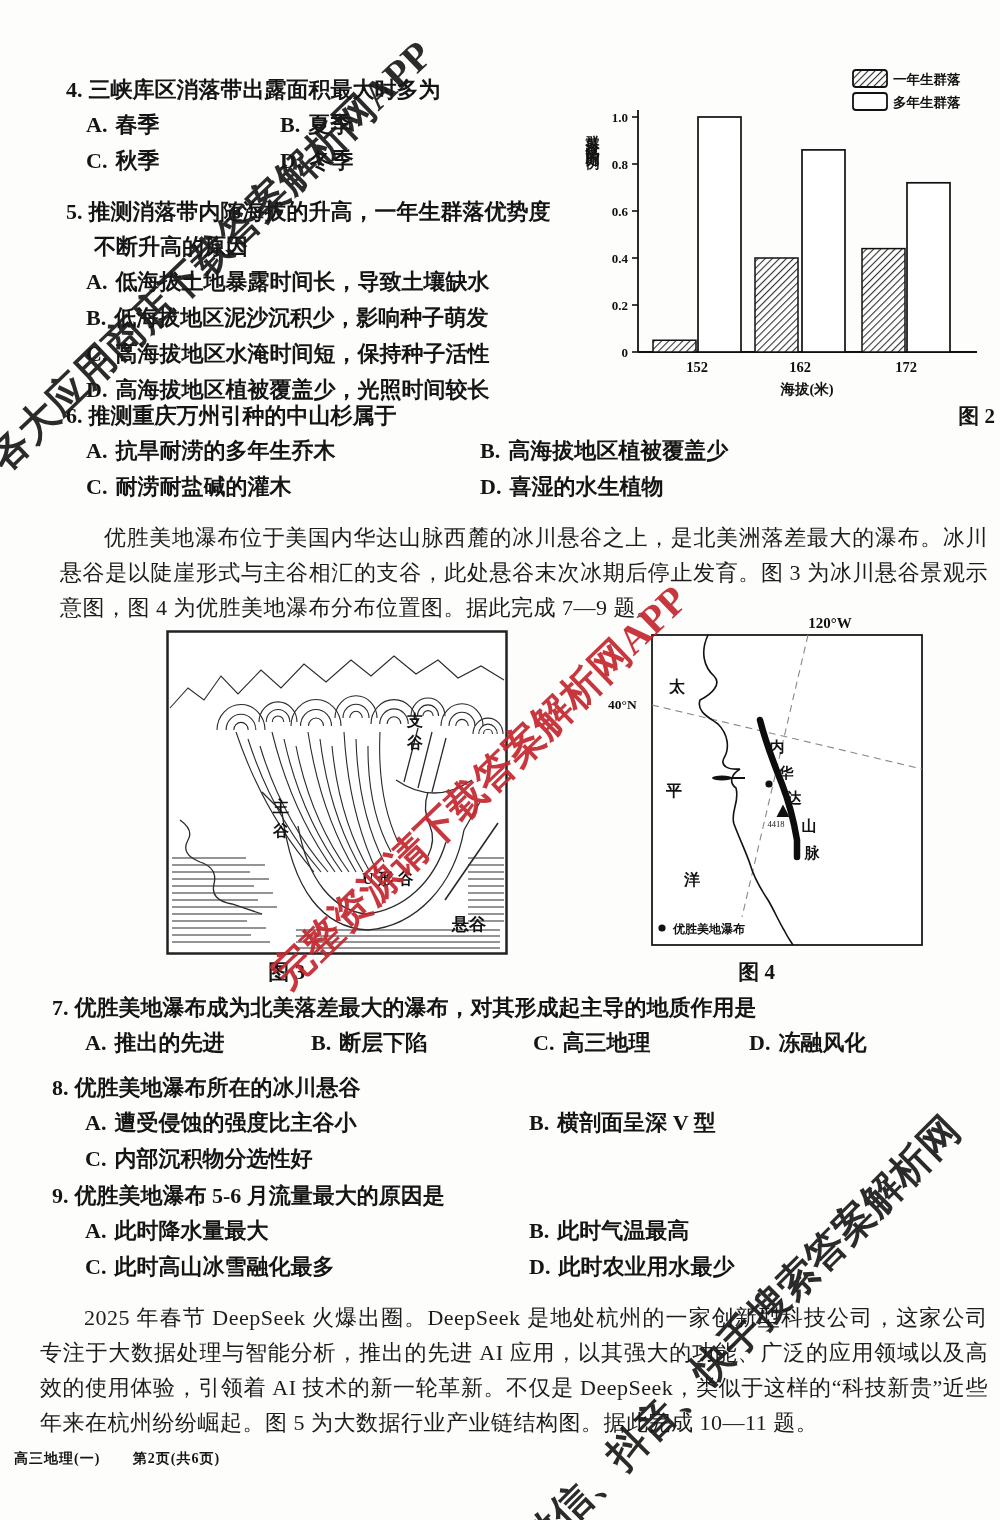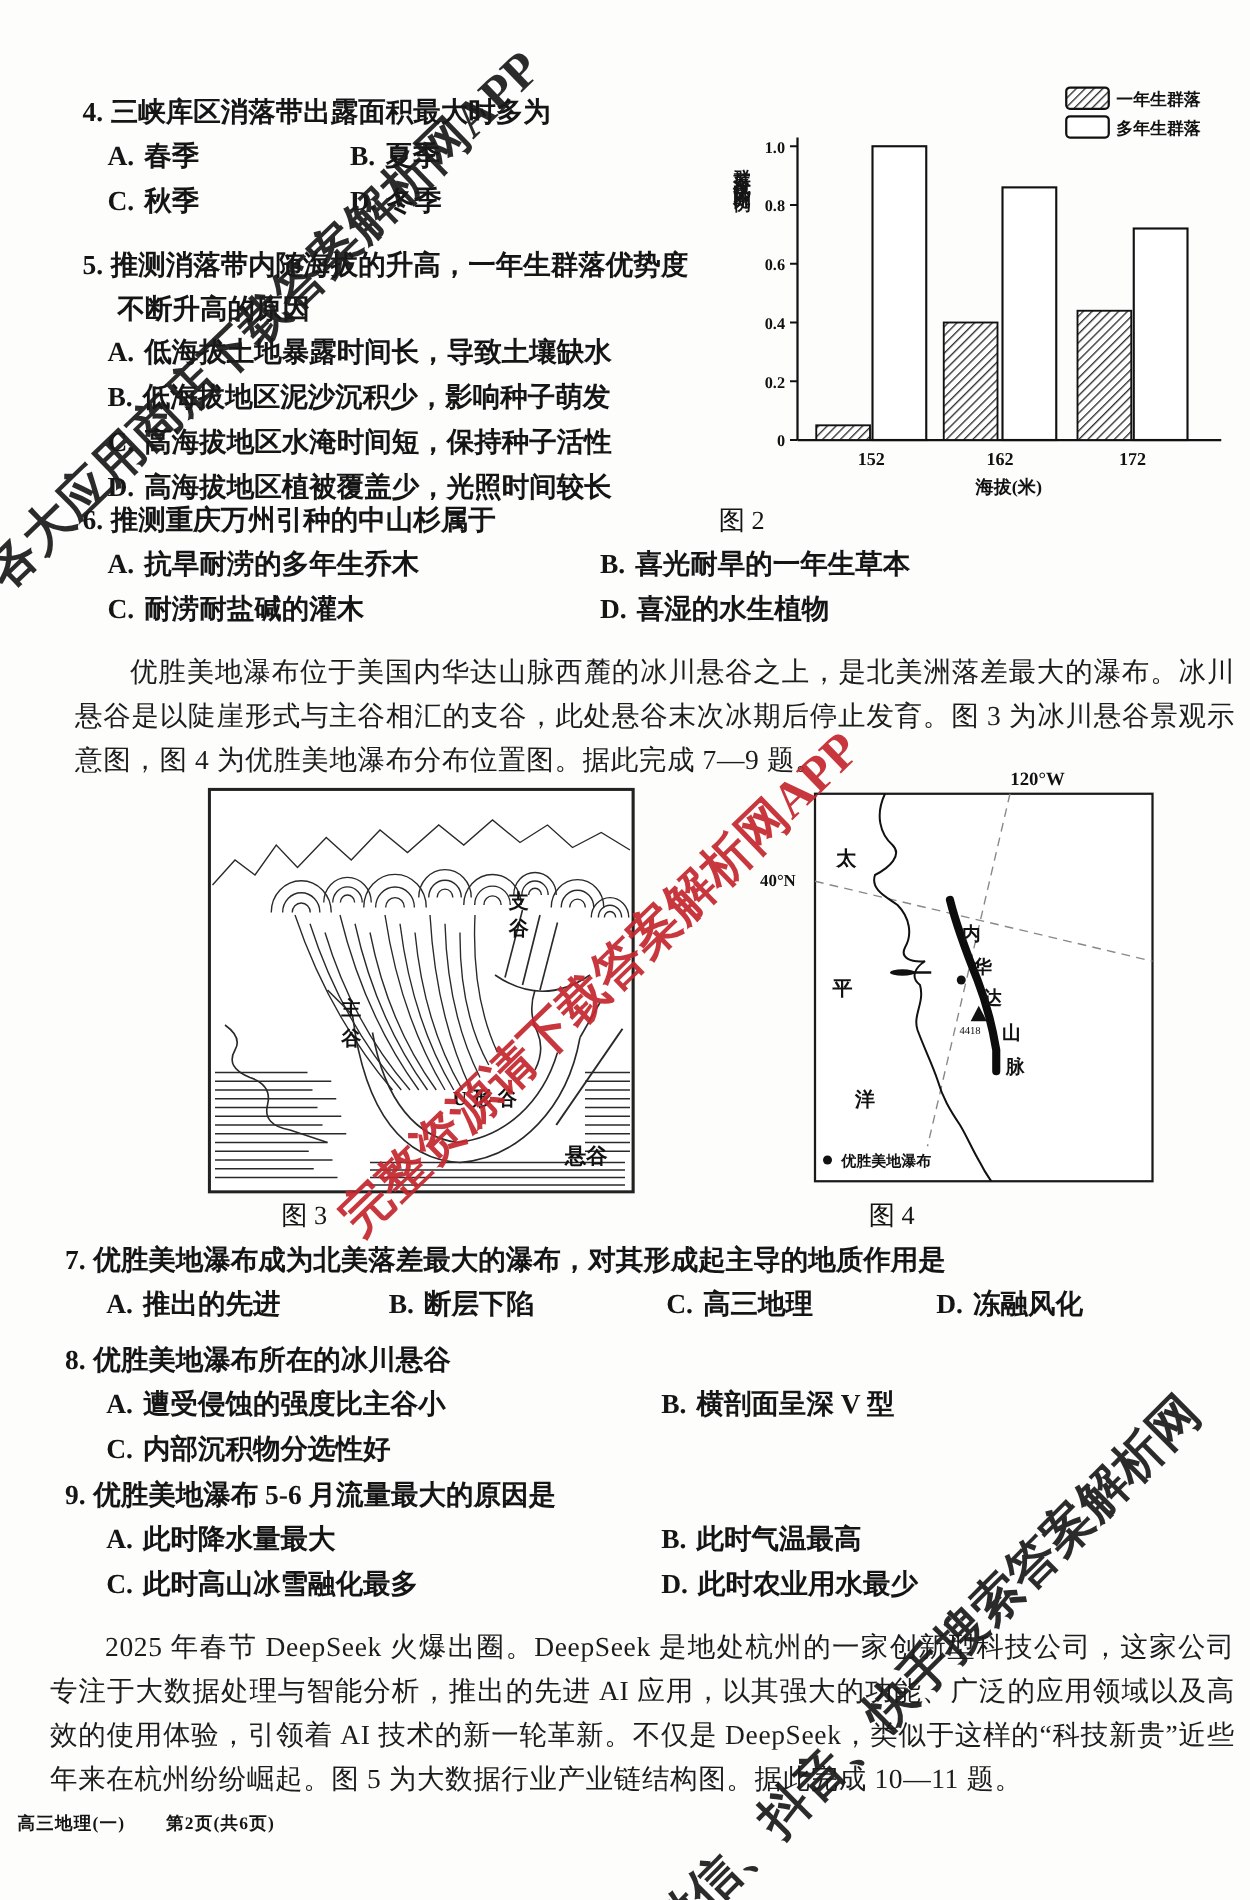--- a/index.html
+++ b/index.html
@@ -12,21 +12,21 @@
   .opts{display:grid;padding-left:20px;column-gap:4px;}
   .opt{line-height:36px;white-space:nowrap;}
   .opt-label{margin-right:8px;}
   .cols-2a{grid-template-columns:190px 1fr;}
   .cols-1{grid-template-columns:1fr;}
   .cols-2b{grid-template-columns:390px 1fr;}
   .cols-4{grid-template-columns:222px 218px 212px 1fr;padding-left:33px;}
   .cols-2c{grid-template-columns:440px 1fr;padding-left:33px;}
   .passage{font-size:22px;font-weight:400;line-height:35px;text-align:justify;text-indent:2em;
            letter-spacing:0.5px;color:#1c1c1c;}
-  .fig-caption{font-size:21px;font-weight:400;text-align:left;}
+  .fig-caption{font-size:21px;font-weight:700;text-align:right;}
   .footer{width:100%;text-align:left;font-size:14px;font-weight:600;letter-spacing:1px;}
   .footer span{margin:0 14px;}
   .wm{position:absolute;white-space:nowrap;font-weight:700;z-index:40;
       transform-origin:left bottom;color:#1a1a1a;opacity:0.92;}
   #wm1{left:14px;top:428px;font-size:40px;transform:rotate(-44deg);}
   #wm2{left:298px;top:945px;font-size:40px;transform:rotate(-44deg);}
   #wm3{left:548px;top:1512px;font-size:40px;transform:rotate(-45deg);}
   #chart{left:575px;top:52px;width:420px;height:386px;}
   #chart-ylabel{position:absolute;left:8px;top:72px;writing-mode:vertical-rl;
      font-size:14px;font-weight:700;letter-spacing:3px;}
@@ -55,21 +55,21 @@
       <div class="opt"><span class="opt-label">A.</span><span>低海拔土地暴露时间长，导致土壤缺水</span></div>
       <div class="opt"><span class="opt-label">B.</span><span>低海拔地区泥沙沉积少，影响种子萌发</span></div>
       <div class="opt"><span class="opt-label">C.</span><span>高海拔地区水淹时间短，保持种子活性</span></div>
       <div class="opt"><span class="opt-label">D.</span><span>高海拔地区植被覆盖少，光照时间较长</span></div>
     </div>
   </section>
 <section class="abs qblock" id="q6" style="left:66px;top:398px;width:900px;">
     <div class="q-line"><span class="q-num">6.</span><span>推测重庆万州引种的中山杉属于</span></div>
     <div class="opts cols-2b">
       <div class="opt"><span class="opt-label">A.</span><span>抗旱耐涝的多年生乔木</span></div>
-      <div class="opt"><span class="opt-label">B.</span><span>喜光耐旱的一年生草本</span></div>
+      <div class="opt"><span class="opt-label">B.</span><span>高海拔地区植被覆盖少</span></div>
       <div class="opt"><span class="opt-label">C.</span><span>耐涝耐盐碱的灌木</span></div>
       <div class="opt"><span class="opt-label">D.</span><span>喜湿的水生植物</span></div>
     </div>
   </section>
 
 <figure class="abs" id="chart" style="margin:0;">
   <svg id="chart-svg" width="420" height="348" viewBox="0 0 420 348">
       <defs>
         <pattern id="hatch" width="5" height="5" patternUnits="userSpaceOnUse" patternTransform="rotate(45)">
           <rect width="5" height="5" fill="#fff"></rect>

